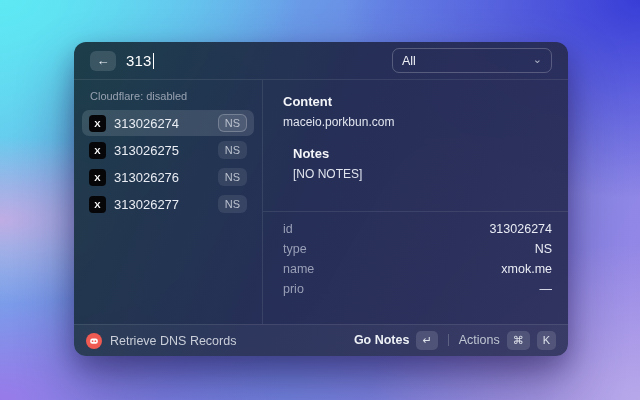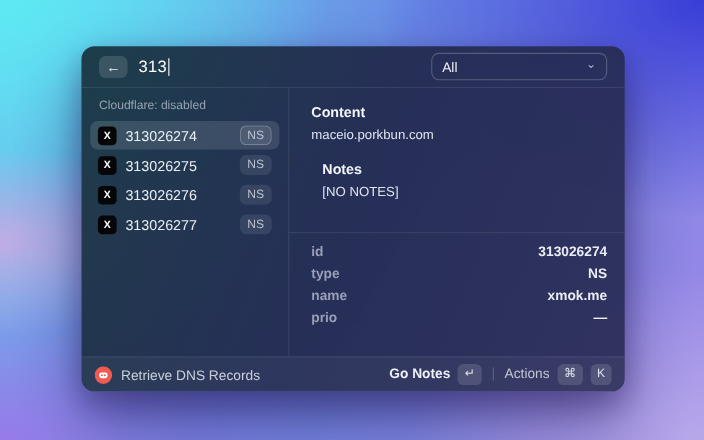--- a/index.html
+++ b/index.html
@@ -57,21 +57,21 @@
            padding:2.5px 7px; border-radius:6px; line-height:1.1; }
   .row.selected .badge { box-shadow:inset 0 0 0 1px rgba(255,255,255,0.22); }
 
   
   .detail-panel { flex:1 1 auto; display:flex; flex-direction:column; padding-top:14px; min-width:0; }
   .detail-sections { padding:0 16px 0 20px; }
   .d-heading { font-size:13px; font-weight:700; color:#f3f5f9; margin-bottom:6px; }
   .d-value { font-size:12px; color:#e0e4ee; }
   .d-section + .d-section { margin-top:17px;margin-left:10px; }
   .meta-divider { height:1px; background:rgba(255,255,255,0.09); margin-top:30px; }
-  .meta { padding:7px 16px 0 20px;font-weight:bold; }
+  .meta { padding:7px 16px 0 20px; }
   .meta-row { height:20px; display:flex; align-items:center; justify-content:space-between;
               font-size:12.5px; }
   .meta-label { color:#999fb7; }
   .meta-value { color:#e9ecf4; }
 
   
   .footer { height:32px; flex:0 0 32px; border-top:1px solid rgba(255,255,255,0.09);
             background:rgba(255,255,255,0.04); display:flex; align-items:center;
             padding:0 12px; gap:8px; }
   .app-icon { width:16px; height:16px; flex:0 0 16px; }

